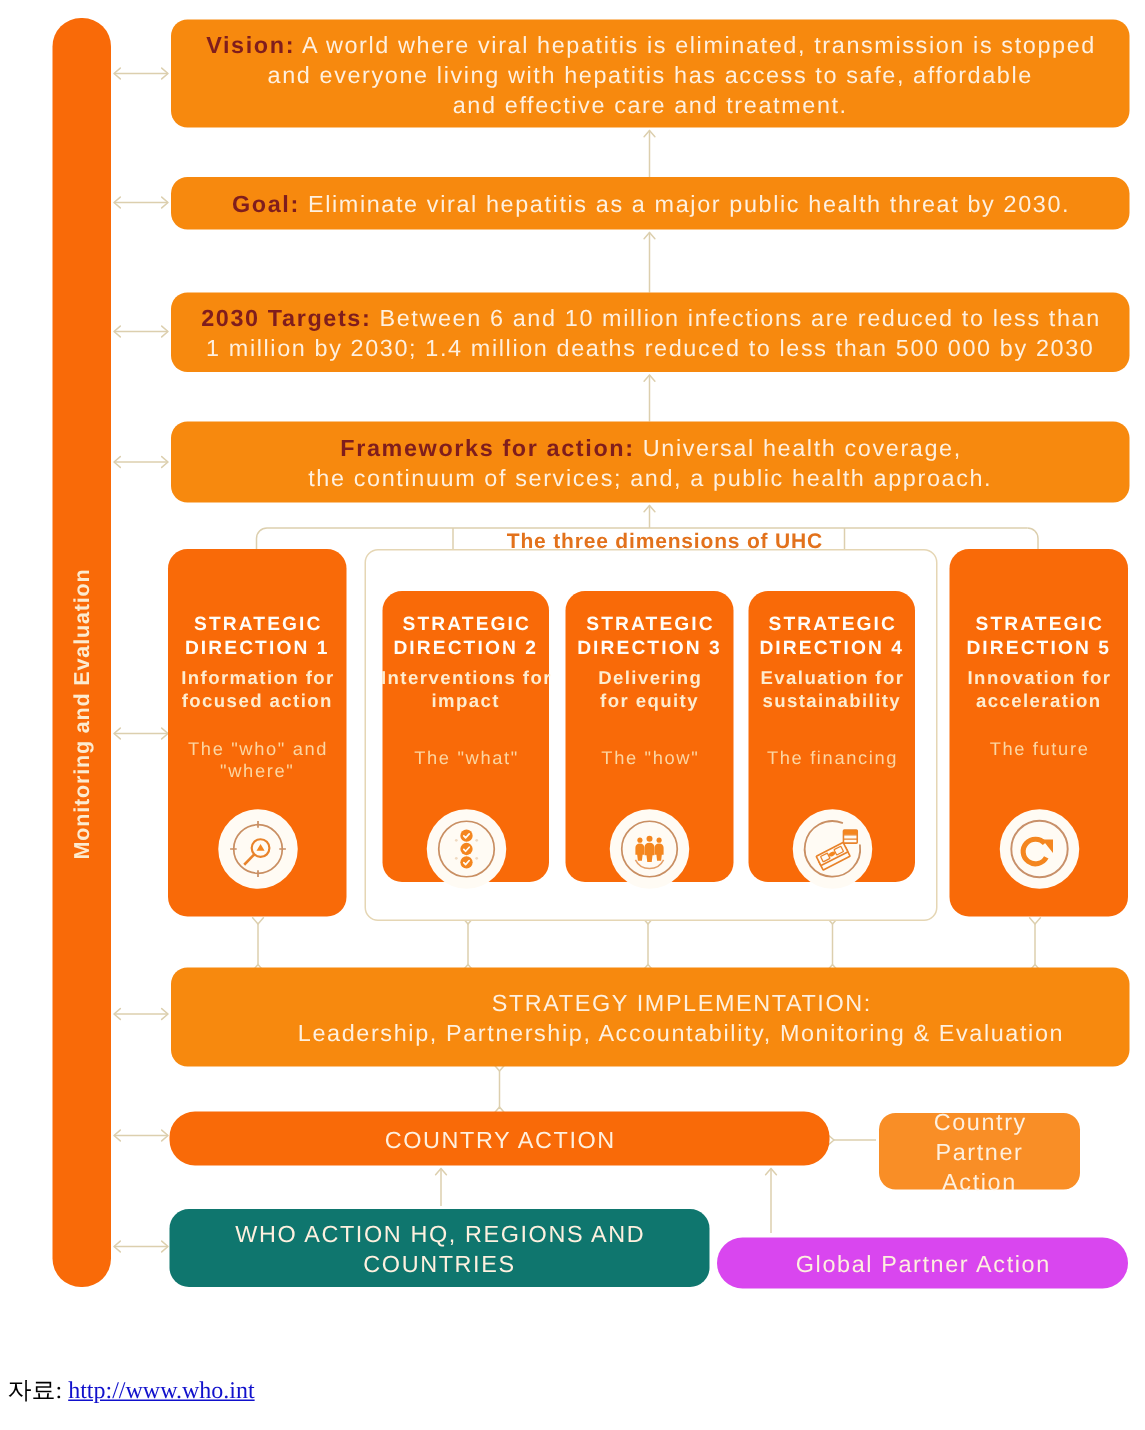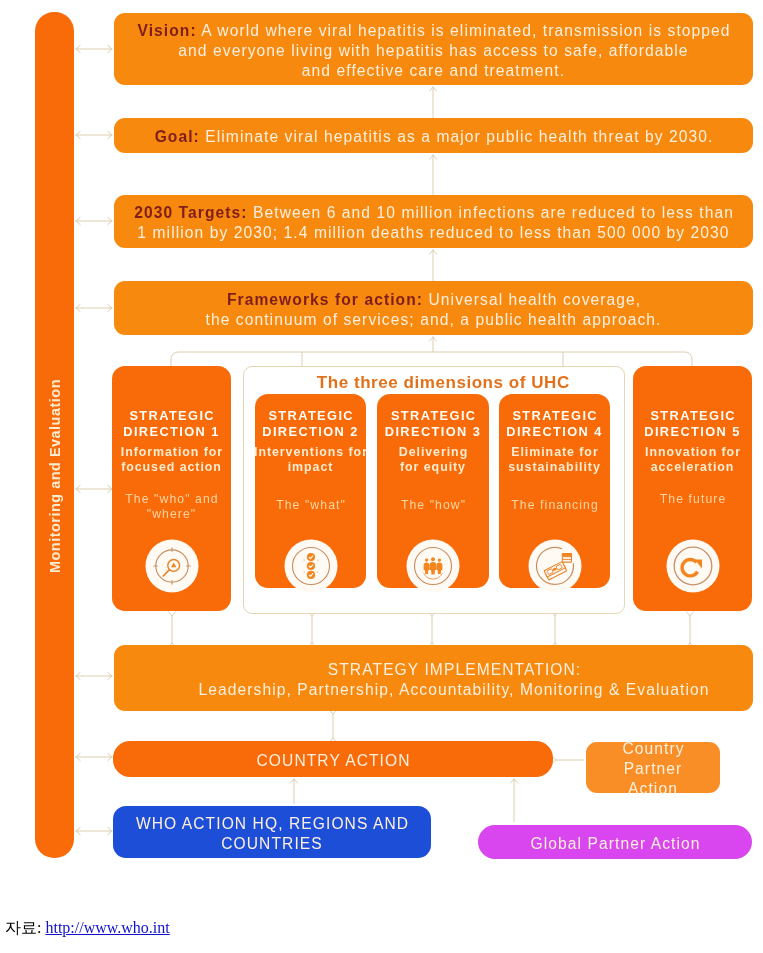--- a/index.html
+++ b/index.html
@@ -37,26 +37,26 @@
   
   #vision-box{left:114px;top:13px;width:639px;height:72px;}
   #goal-box{left:114px;top:118px;width:639px;height:35px;}
   #targets-box{left:114px;top:195px;width:639px;height:53px;}
   #frameworks-box{left:114px;top:281px;width:639px;height:54px;}
   #vision-box,#goal-box,#targets-box,#frameworks-box,#impl-box,
   #country-box,#cpartner-box,#who-box,#gpartner-box{font-size:15.6px;letter-spacing:1.08px;text-indent:1.08px;}
   #uhc-title{text-indent:0.55px;}
 
   #uhc-box{left:243px;top:366px;width:380px;height:246px;}
-  #uhc-title{left:243px;top:373px;width:400px;font-size:17px;letter-spacing:0.55px;}
+  #uhc-title{left:243px;top:352px;width:400px;font-size:14px;letter-spacing:0.55px;}
 
   #impl-box{left:114px;top:645px;width:639px;height:66px;padding-left:41px;}
   #country-box{left:113px;top:741px;width:440px;height:36px;background:#F96A08;border-radius:17px;}
   #cpartner-box{left:586px;top:742px;width:134px;height:51px;background:#F98E26;border-radius:11px;}
-  #who-box{left:113px;top:806px;width:318px;height:52px;background:#1d4ed8;border-radius:13px;}
+  #who-box{left:113px;top:806px;width:360px;height:52px;background:#0f766e;border-radius:13px;}
   #gpartner-box{left:478px;top:825px;width:274px;height:34px;background:#d946ef;border-radius:17px;}
 
   .src{left:5px;top:918px;font-size:16px;line-height:20px;}
   .src a{text-decoration:underline;}
 
   
   .sd .hd{font-size:12.8px;letter-spacing:1.4px;line-height:15.5px;text-indent:1.4px;}
   .sd .sub{font-size:12.4px;letter-spacing:0.95px;line-height:15px;text-indent:0.95px;white-space:nowrap;}
   .sd .qt{font-size:12.2px;letter-spacing:1.1px;line-height:15px;text-indent:1.1px;white-space:nowrap;}
   .sd .hd{white-space:nowrap;}
@@ -212,21 +212,21 @@
               <circle cx="27" cy="20.2" r="2.0"></circle>
               <path d="M27 22.9c-2.1 0-3.3 1.2-3.3 3.0v5.2h1.3l.5 4.5h3.0l.5-4.5h1.3v-5.2c0-1.8-1.2-3.0-3.3-3.0z"></path>
               <circle cx="33.4" cy="21.1" r="1.7"></circle>
               <path d="M33.4 23.4c1.9 0 3.0 1.1 3.0 2.8v4.7h-1.2l-.45 4.0h-2.7l-.45-4.0h-1.2v-4.7c0-1.7 1.1-2.8 3.0-2.8z"></path>
             </g>
             <path d="M17.6 34.2a10.5 10.5 0 0 0 18.8 0" fill="none" stroke="#E3A06A" stroke-width="1.0"></path>
           </svg></div>
       </div>
       <div class="sd" style="left: 499px; top: 394px; width: 111px; height: 194px;">
         <div class="hd" style="position:absolute;left:0;right:0;top:14px;"><span>STRATEGIC</span><br><span>DIRECTION 4</span></div>
-        <div class="sub" style="position:absolute;left:-8px;right:-8px;top:51px;"><span>Eliminate for</span><br><span>sustainability</span></div>
+        <div class="sub" style="position:absolute;left:-8px;right:-8px;top:51px;"><span>Evaluation for</span><br><span>sustainability</span></div>
         <div class="qt" style="position:absolute;left:-8px;right:-8px;top:104px;"><span>The financing</span></div>
         <div class="ic" style="top:145px;"><svg viewBox="0 0 54 54" width="54" height="54">
             <circle cx="27" cy="27" r="26.5" fill="#FFFBF4"></circle>
             <path d="M33.5 9.6A18.5 18.5 0 1 0 45.3 24.5" fill="none" stroke="#C98F63" stroke-width="1.2" stroke-linecap="round"></path>
             <g transform="rotate(-27 26.5 30)">
               <g fill="#FFFBF4" stroke="#E8832B" stroke-width="1.1">
                 <rect x="16.4" y="30.2" width="20.2" height="7.0" rx="0.5"></rect>
                 <rect x="16.4" y="26.9" width="20.2" height="7.0" rx="0.5"></rect>
               </g>
               <g fill="none" stroke="#E8832B" stroke-width="0.85">

